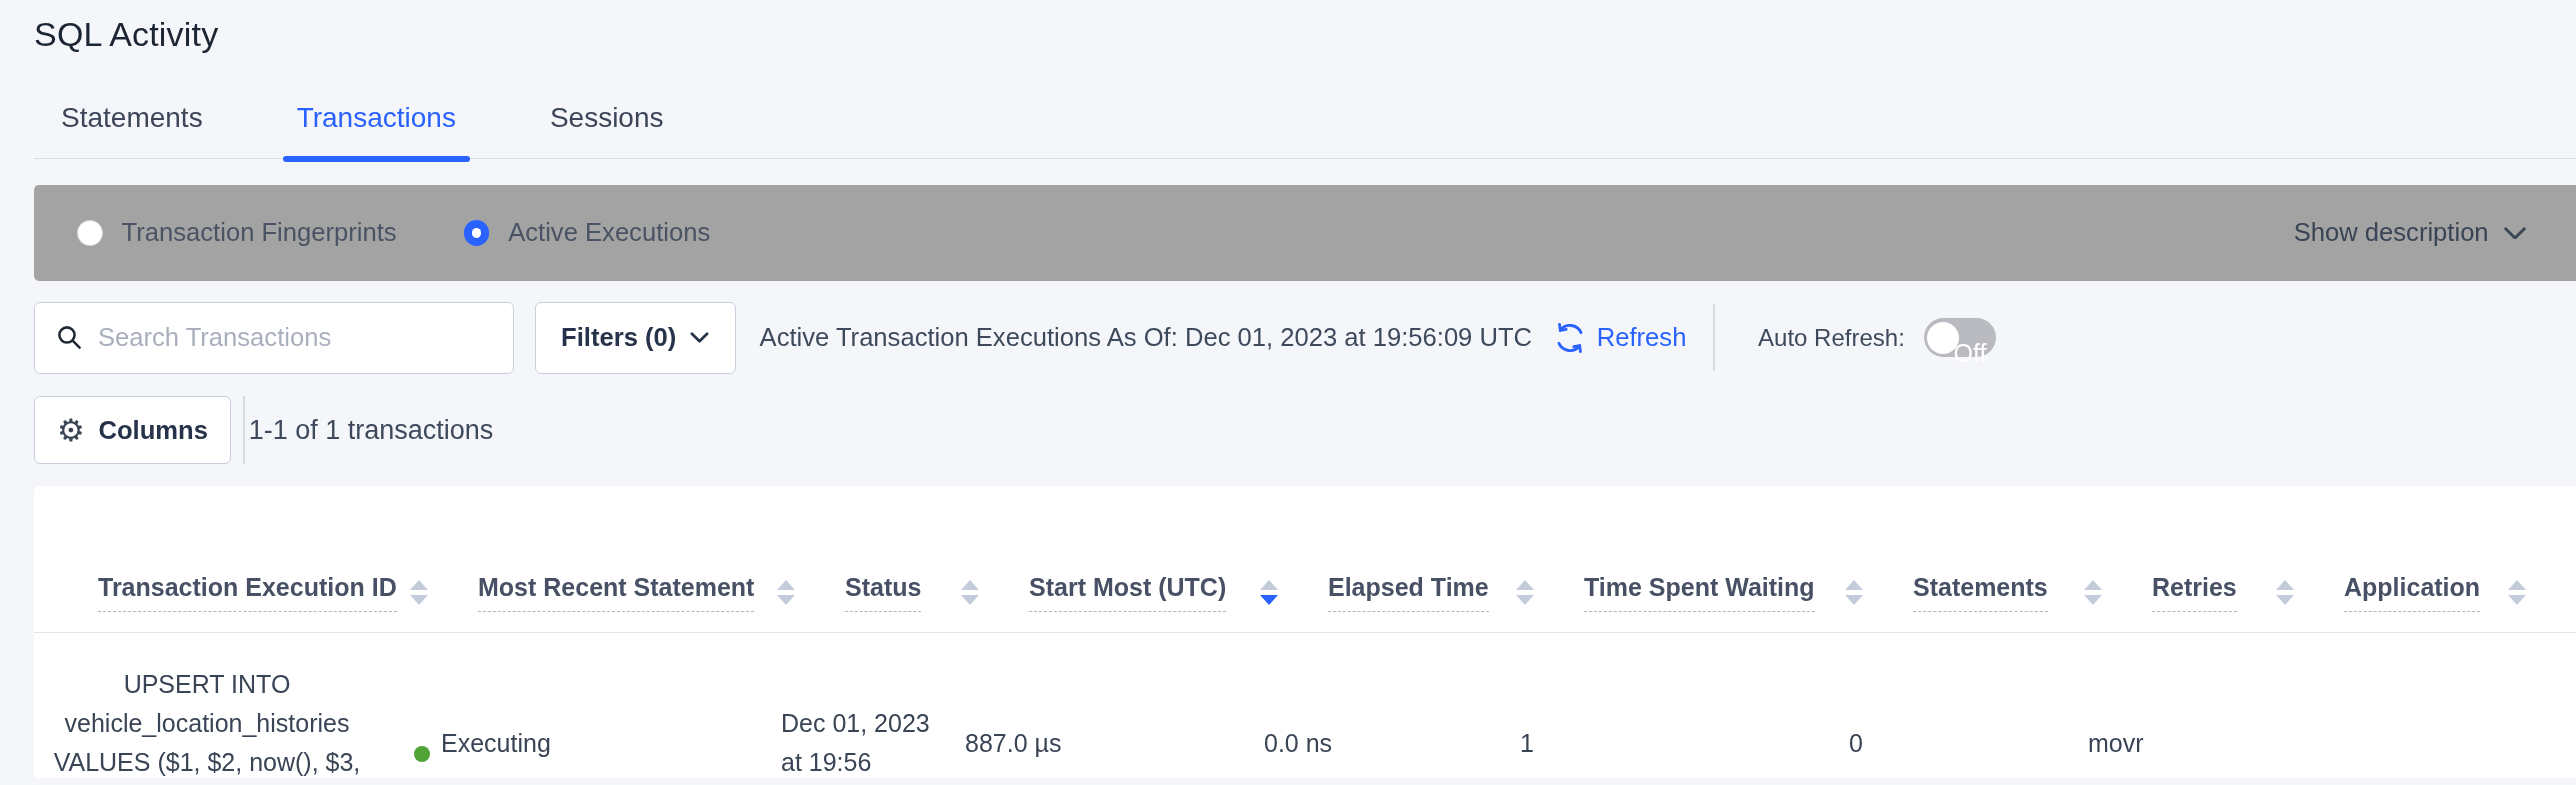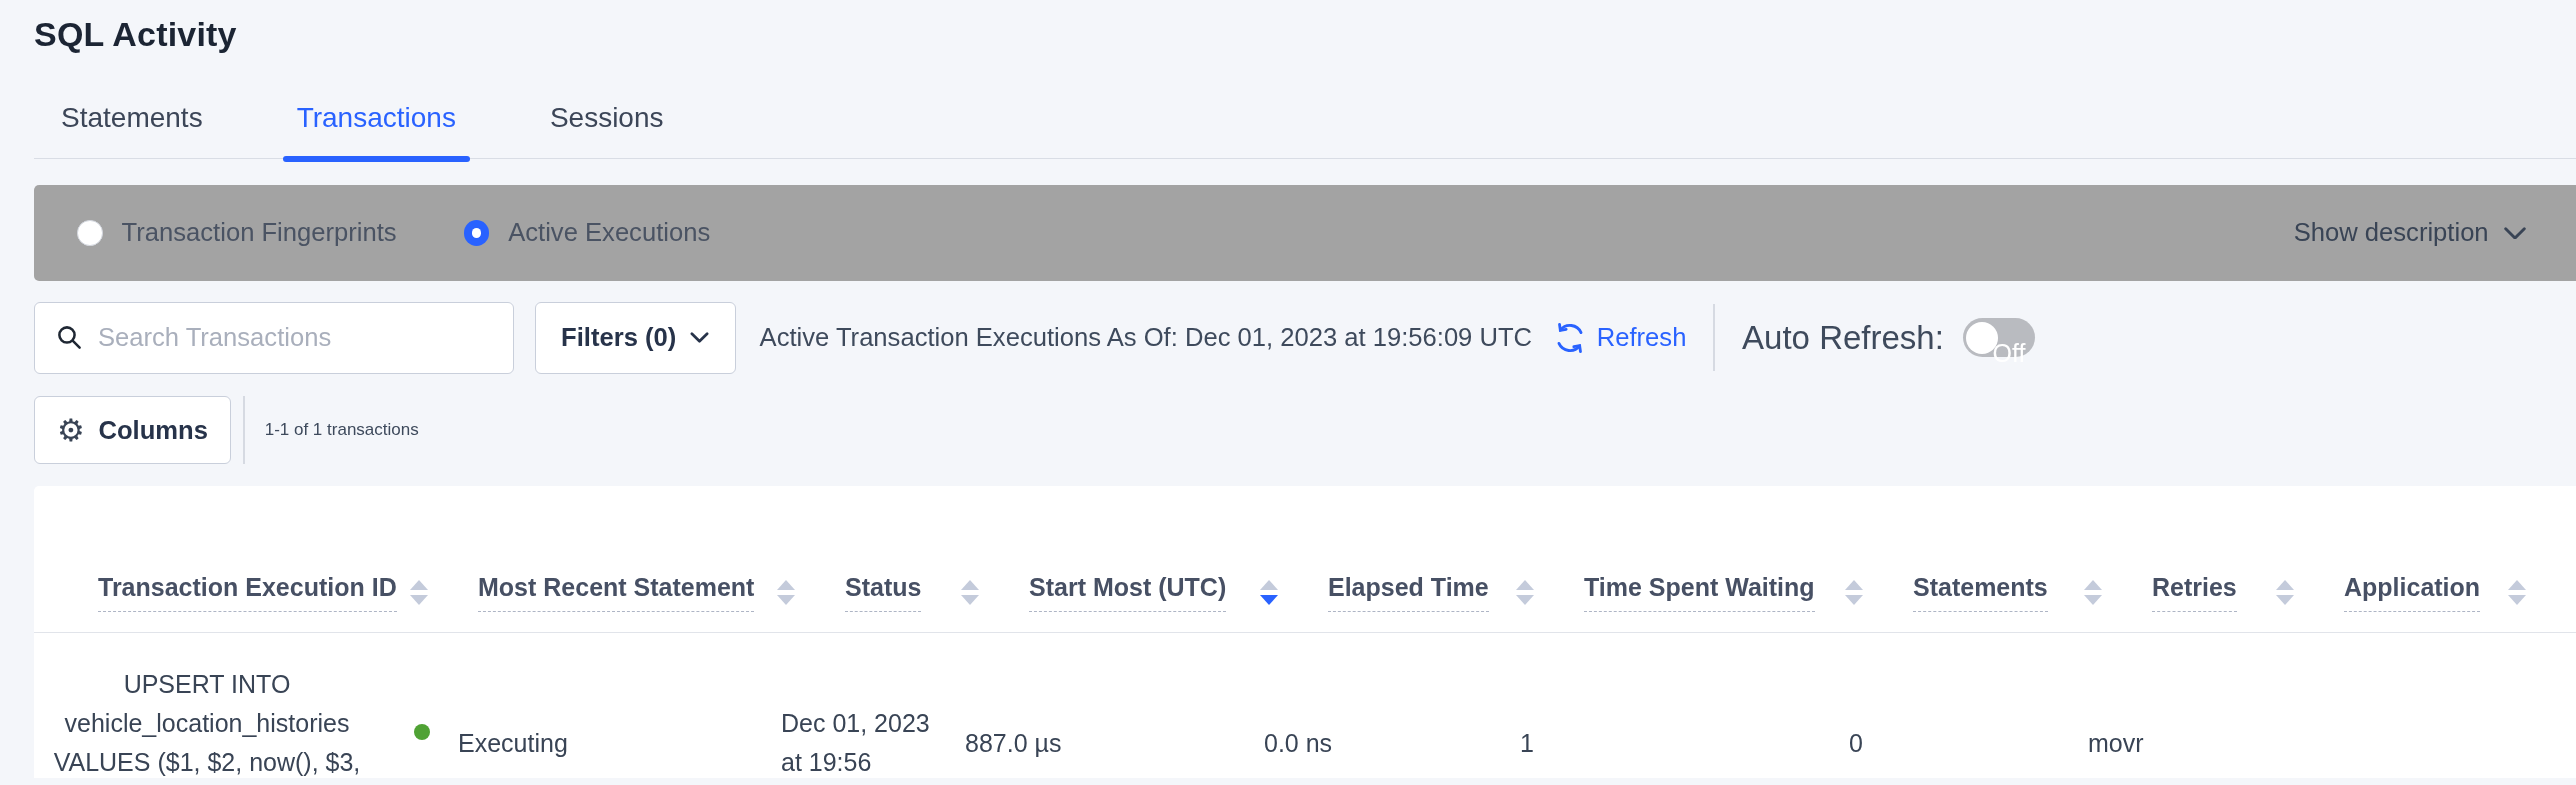--- a/index.html
+++ b/index.html
@@ -5,21 +5,21 @@
   * { margin:0; padding:0; box-sizing:border-box; }
   html,body { width:2576px; height:785px; overflow:hidden; }
   body {
     background:#f4f6fa;
     font-family:"Liberation Sans", sans-serif;
     color:#394455;
   }
 
   
   .page-header { padding:15.4px 0 0 34px; }
-  .page-title { font-size:34px; font-weight:bold; color:#1c2534; letter-spacing:0.2px; }
+  .page-title { font-size:34px; font-weight:normal; color:#1c2534; letter-spacing:0.2px; }
 
   
   .tabs { display:flex; margin:48px 0 0 34px; border-bottom:1.7px solid #d9dde5; padding-left:27px; }
   .tab { position:relative; font-size:28px; color:#3c4658; padding-bottom:24px; cursor:pointer; }
   .tab + .tab { margin-left:94px; }
   .tab.active { color:#2962ff; }
   .tab.active::after {
     content:""; position:absolute; left:-13.7px; right:-13.7px; bottom:-3.4px;
     height:6px; border-radius:4.3px; background:#2962ff;
   }
@@ -57,31 +57,31 @@
   .btn {
     height:72px; background:#ffffff; border:1.7px solid #c9cfdb; border-radius:6px;
     display:flex; align-items:center; gap:13.7px; cursor:pointer;
   }
   .filters-btn { margin-left:20.5px; padding:0 25.6px; }
   .btn-label { font-size:25.6px; font-weight:bold; color:#27334a; }
   .asof-text { margin-left:24px; font-size:25.6px; color:#3e4a5c; }
   .refresh-link { display:flex; align-items:center; gap:10.2px; margin-left:20.5px; cursor:pointer; }
   .refresh-label { font-size:25.6px; color:#2962ff; }
   .v-divider { width:1.7px; height:67px; background:#d6dae2; margin:0 27px; }
-  .auto-refresh-label { font-size:33px; color:#3e4a5c; }
+  .auto-refresh-label { font-size:24px; color:#3e4a5c;margin-left:16px; }
   .toggle { position:relative; margin-left:19px; width:72px; height:39px; border-radius:19.6px; background:#b9bbc0; cursor:pointer; }
   .toggle-knob { position:absolute; left:3.4px; top:3.4px; width:32px; height:32px; border-radius:50%; background:#ffffff; }
   .toggle-state { position:absolute; right:9.4px; top:16px; line-height:39px; font-size:25px; color:#ffffff; }
 
   
   .table-toolbar { display:flex; align-items:center; margin:22px 0 0 34px; height:68px; }
   .columns-btn { padding:0 22px; height:68px; }
   .gear-glyph { font-size:31px; color:#394455; line-height:1; }
   .toolbar-divider { width:1.7px; height:68px; background:#d6dae2; margin-left:12px; }
-  .results-count { margin-left:20px; font-size:17px; color:#3e4a5c; }
+  .results-count { margin-left:4px; font-size:27px; color:#3e4a5c; }
 
   
   .table-card { margin:22px 0 0 34px; height:292px; background:#ffffff; border-radius:5.1px 0 0 0; }
   .grid-row {
     display:grid;
     grid-template-columns:380px 367px 184px 299px 256px 329px 239px 192px 1fr;
     padding:0 0 0 64px;
   }
   .thead { padding-top:39px; padding-bottom:20.5px; border-bottom:1.7px solid #e1e4ea; }
   .th { display:flex; align-items:center;margin-top:48px; }
@@ -93,21 +93,21 @@
   .sort .tri-up   { width:0; height:0; border-left:9.4px solid transparent; border-right:9.4px solid transparent; border-bottom:10.2px solid #c4cbdb; }
   .sort .tri-down { width:0; height:0; border-left:9.4px solid transparent; border-right:9.4px solid transparent; border-top:10.2px solid #c4cbdb; }
   .sort.desc .tri-down { border-top-color:#2962ff; }
 
   .tbody-row { padding:32px 0 39px; border-bottom:1.7px solid #e1e4ea; }
   .td { font-size:25px; color:#394455; line-height:1.55; padding-right:34px; display:flex; align-items:center; }
   .td-inner { max-width:100%; }
   .td.wrap .td-inner { overflow-wrap:break-word; word-break:break-word;text-align:center; }
   .td.id .td-inner { max-width:307px; }
   .td.stmt .td-inner { max-width:354px; }
-  .status-cell { display:flex; align-items:flex-start; gap:28px; }
+  .status-cell { display:flex; align-items:flex-end; gap:11px; }
   .status-dot { width:16px; height:16px; border-radius:50%; background:#4fa234; flex:none; }
 
   svg { display:block; }
 </style>
 </head>
 <body>
 
 <div class="page-header">
   <div class="page-title">SQL Activity</div>
 </div>

